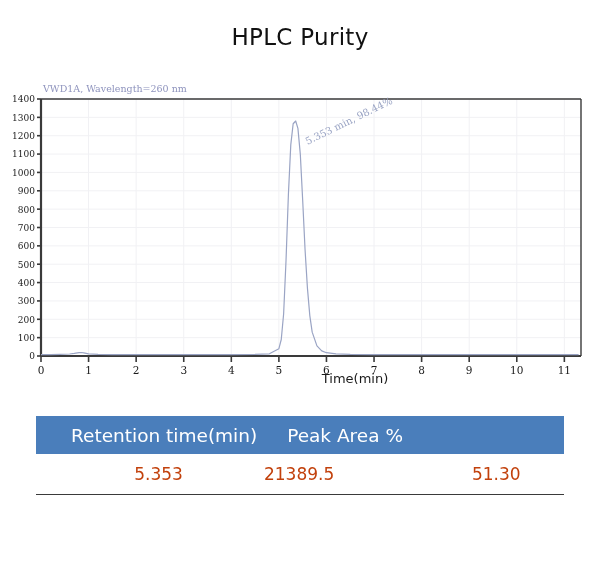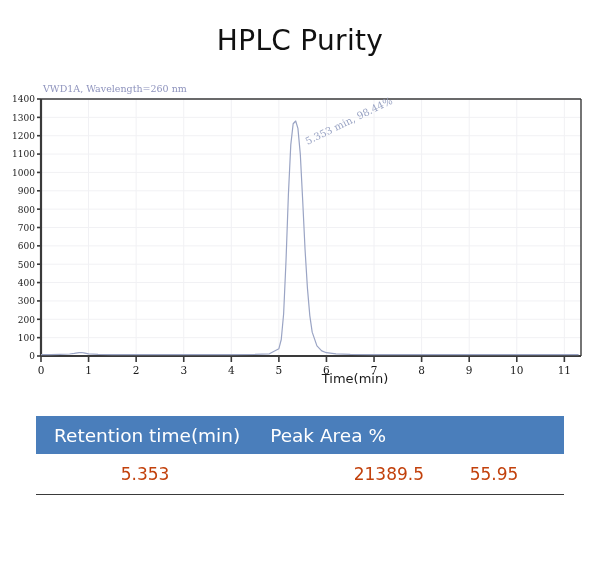--- a/index.html
+++ b/index.html
@@ -15,21 +15,21 @@
     overflow: hidden;
   }
 
   
   #page-title {
     position: absolute;
     left: 0;
     top: 24px;
     width: 600px;
     text-align: center;
-    font-size: 28px;
+    font-size: 23px;
     color: #111111;
     font-family: "DejaVu Sans", sans-serif;
     font-weight: 400;
     letter-spacing: 0.3px;
   }
 
   
   #chromatogram {
     position: absolute;
     left: 0;
@@ -57,38 +57,38 @@
     height: 38px;
     box-sizing: border-box;
   }
   #table-header .cell {
     color: #ffffff;
     font-size: 18.5px;
     font-family: "DejaVu Sans", sans-serif;
     font-weight: 400;
     white-space: nowrap;
   }
-  .col-rt   { width: 218px; padding-left: 18px; box-sizing: border-box; }
+  .col-rt   { width: 218px; padding-left: 18px; box-sizing: border-box; margin-left: 17px; }
   .col-area { width: 170px; box-sizing: border-box; }
   .col-pct  { width: 140px; text-align: right; padding-right: 8px; box-sizing: border-box; }
 
   #table-row {
     display: flex;
     align-items: center;
     height: 40px;
     border-bottom: 1.6px solid #3a3a3a;
   }
   #table-row .cell {
     color: #c2410c;
     font-size: 17px;
     font-family: "DejaVu Sans", sans-serif;
     text-align: center;
   }
   #table-row .col-rt   { padding-left: 0; text-align: center; }
-  #table-row .col-area { text-align: right; }
+  #table-row .col-area { text-align: left; }
   #table-row .col-pct  { text-align: center; padding-right: 0; }
 </style>
 </head>
 <body>
 
 <div id="page-title">HPLC Purity</div>
 
 <div id="chromatogram">
   <svg id="chrom-svg" width="600" height="320">
 
@@ -202,15 +202,15 @@
 </div>
 
 <div id="results-table">
   <div id="table-header">
     <div class="cell col-rt">Retention time(min)</div>
     <div class="cell col-pct">Peak Area %</div>
   </div>
   <div id="table-row">
     <div class="cell col-rt">5.353</div>
     <div class="cell col-area">21389.5</div>
-    <div class="cell col-pct">55.95</div>
+    <div class="cell col-pct">51.30</div>
   </div>
 </div>
 
 </body></html>

